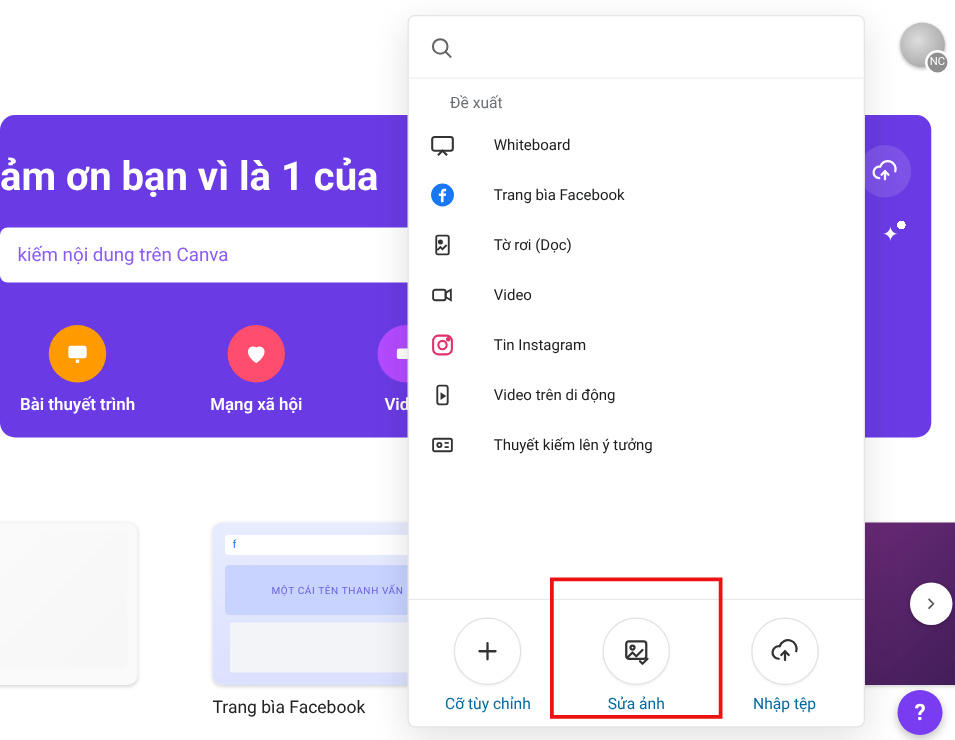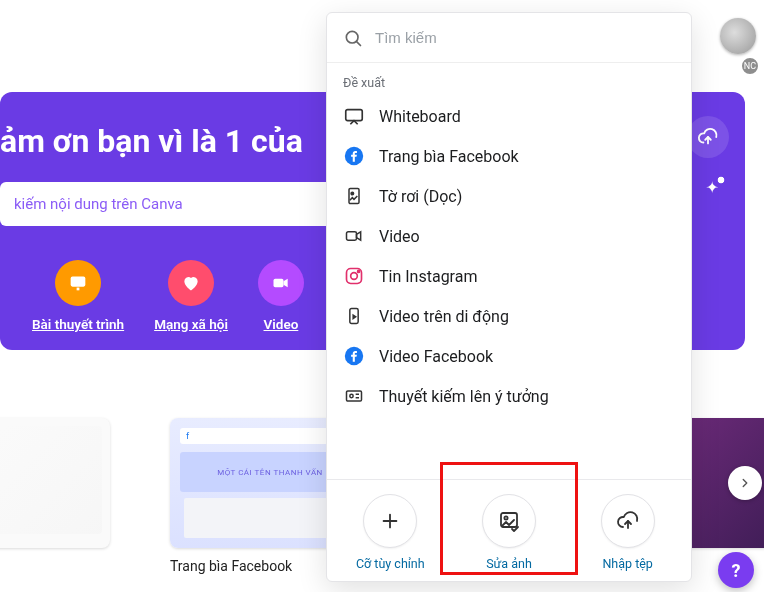--- a/index.html
+++ b/index.html
@@ -48,23 +48,22 @@
   }
   .hero-search {
     position:absolute; left:0; top:90px;
     width:380px; height:44px;
     background:#fff; border-radius:6px;
     display:flex; align-items:center; padding:0 14px;
     color:#8b5cf6; font-size:15px;
   }
   .hero-cats {
     position:absolute; left:0; bottom:18px;
-    display:flex; gap:30px;
-    padding-left:32px;
-    text-decoration:underline;
+    display:flex; gap:60px;
+    padding-left:16px;
   }
   .hero-cat { display:flex; flex-direction:column; align-items:center; gap:10px; }
   .hero-cat .dot{
     width:46px;height:46px;border-radius:50%;
     display:flex;align-items:center;justify-content:center;
     background:#ff9a00;
   }
   .hero-cat:nth-child(2) .dot{background:#ff4d6d;}
   .hero-cat:nth-child(3) .dot{background:#b44bff;}
   .hero-cat .lbl{color:#fff;font-size:13.5px;font-weight:600;}
@@ -102,21 +101,20 @@
     width:36px;height:36px;border-radius:50%;
     background: radial-gradient(circle at 40% 40%, #ddd, #999);
     box-shadow:0 1px 3px rgba(0,0,0,.3);
   }
   .avatar-badge{
     position:absolute; right:4px; top:40px;
     width:20px;height:20px;border-radius:50%;
     background:#8e8e8e;color:#fff;font-size:9px;
     display:flex;align-items:center;justify-content:center;
     border:2px solid #fff;
-    margin-top:16px;
   }
 
   
   .popup{
     position:absolute;
     left:326px; top:12px;
     width:366px; height:570px;
     background:#fff;
     border:1px solid #e4e4e7;
     border-radius:6px;
@@ -128,26 +126,26 @@
     padding:0 16px; border-bottom:1px solid #eee;
   }
   .popup input{
     border:none; outline:none; font-size:15px; flex:1; color:#333;
   }
   .popup input::placeholder{color:#9aa0a6;}
   .popup .scroll{
     flex:1; overflow-y:auto; position:relative;
   }
   .popup .section-h{
-    font-size:12.5px; color:#6b6f76; padding:12px 16px 6px;
+    font-size:12.5px; color:#6b6f76; padding:12px 16px 6px;margin-left:17px;
   }
   .popup .item{
-    display:flex; align-items:center; gap:14px;
+    display:flex; align-items:center; gap:30px;
     height:40px; padding:0 16px; cursor:pointer;
-    font-size:16px; color:#1c1d1f;
+    font-size:12px; color:#1c1d1f;
   }
   .popup .ic{width:22px;height:22px;display:flex;align-items:center;justify-content:center;}
   .scroll::-webkit-scrollbar{width:8px;}
   .scroll::-webkit-scrollbar-thumb{background:#c9c9cd;border-radius:4px;}
 
   .popup-bottom{
     border-top:1px solid #e9e9ec;
     display:flex; justify-content:space-around; align-items:flex-start;
     padding:14px 6px 10px;
     gap:4px;
@@ -258,21 +256,20 @@
 
 <div class="avatar"></div>
 <div class="avatar-badge">NC</div>
 
 <div class="popup">
   <div class="search-row">
     <svg width="20" height="20" viewBox="0 0 24 24" fill="none" stroke="#666" stroke-width="2" stroke-linecap="round">
         <circle cx="11" cy="11" r="7"></circle>
         <path d="m21 21-5-5"></path>
       </svg>
-    <input type="text" placeholder="Tìm kiếm" style="">
   </div>
   <div class="scroll">
     <div class="section-h">Đề xuất</div>
 
     <div class="item">
       <span class="ic">
         <svg width="22" height="22" viewBox="0 0 24 24" fill="none" stroke="#333" stroke-width="1.8">
             <rect x="3" y="5" width="18" height="12" rx="2"></rect>
             <path d="M8 21l4-4 4 4"></path>
           </svg>
@@ -318,29 +315,20 @@
       <span>Tin Instagram</span>
     </div>
     <div class="item">
       <span class="ic">
         <svg width="20" height="20" viewBox="0 0 24 24" fill="none" stroke="#333" stroke-width="1.8">
             <rect x="7" y="3" width="10" height="18" rx="2"></rect>
             <path d="m11 11 3 2-3 2z" fill="#333"></path>
           </svg>
       </span>
       <span>Video trên di động</span>
-    </div>
-    <div class="item">
-      <span class="ic">
-        <svg width="20" height="20" viewBox="0 0 24 24">
-            <circle cx="12" cy="12" r="11" fill="#1877F2"></circle>
-            <path fill="#fff" d="M13.5 8.5h2V6h-2c-1.7 0-3 1.3-3 3v1.5H8.5V13h2v6h2.5v-6h2l.5-2.5h-2.5V9c0-.3.2-.5.5-.5z"></path>
-          </svg>
-      </span>
-      <span>Video Facebook</span>
     </div>
     <div class="item">
       <span class="ic">
         <svg width="20" height="20" viewBox="0 0 24 24" fill="none" stroke="#333" stroke-width="1.8">
             <rect x="3" y="6" width="18" height="12" rx="1.5"></rect>
             <circle cx="9" cy="12" r="2"></circle>
             <path d="M14 10h4M14 14h4"></path>
           </svg>
       </span>
       <span>Thuyết kiếm lên ý tưởng</span>

